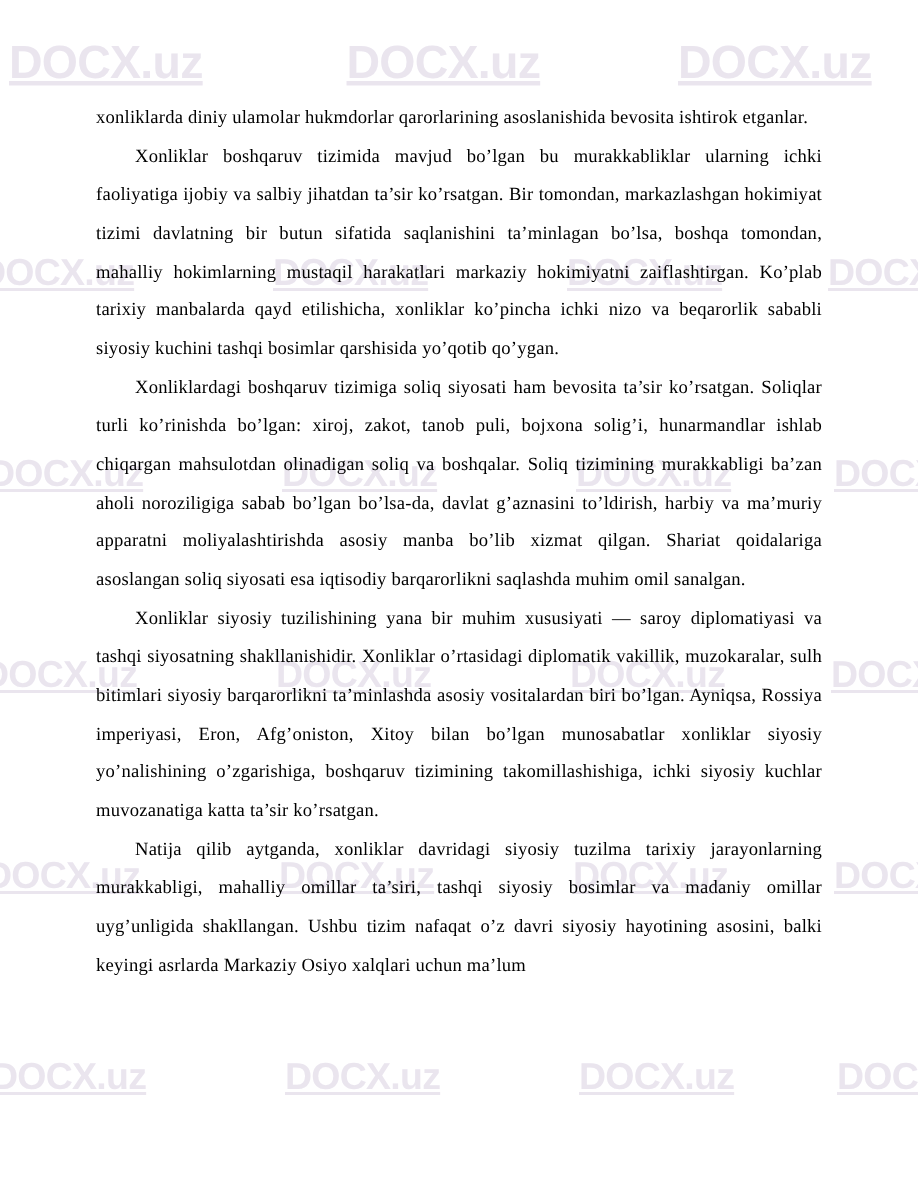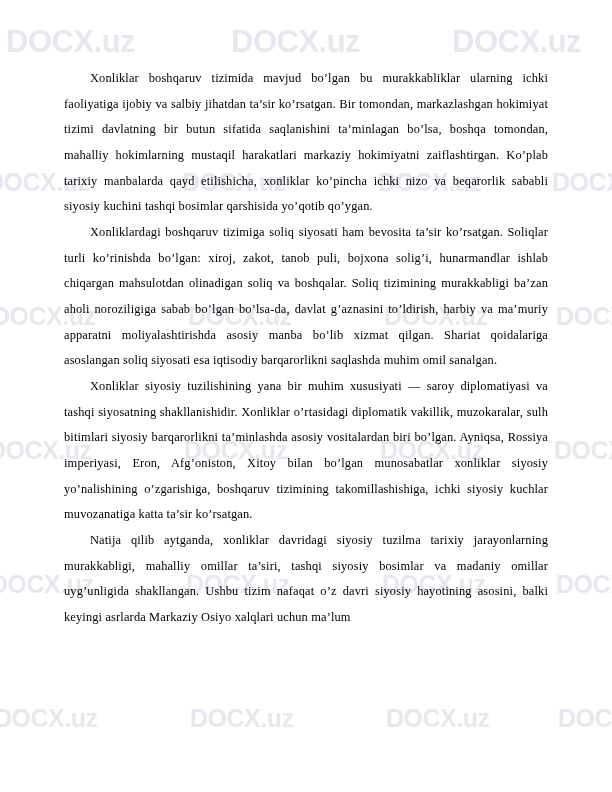--- a/index.html
+++ b/index.html
@@ -23,20 +23,21 @@
     z-index: 0;
   }
   .wm {
     position: absolute;
     font-family: "Liberation Sans", sans-serif;
     font-weight: bold;
     color: #e9e4ee;
     letter-spacing: -0.5px;
     white-space: nowrap;
     opacity: 0.95;
+    text-decoration: underline;
   }
   .wm-big { font-size: 31px; }
   .wm-mid { font-size: 25px; }
 
   
   .page {
     position: absolute;
     inset: 0;
     z-index: 2;
     padding: 66px 64px 0 64px;
@@ -81,17 +82,18 @@
   <div class="wm wm-mid" style="left:382px; top:570px;"><span>DOCX.uz</span></div>
   <div class="wm wm-mid" style="left:556px; top:570px;"><span>DOCX.uz</span></div>
 
   <div class="wm wm-mid" style="left:-6px; top:704px;"><span>DOCX.uz</span></div>
   <div class="wm wm-mid" style="left:190px; top:704px;"><span>DOCX.uz</span></div>
   <div class="wm wm-mid" style="left:386px; top:704px;"><span>DOCX.uz</span></div>
   <div class="wm wm-mid" style="left:558px; top:704px;"><span>DOCX.uz</span></div>
 </div>
 
 <div class="page">
+  <p>xonliklarda diniy ulamolar hukmdorlar qarorlarining asoslanishida bevosita ishtirok etganlar.</p>
   <p class="indent">Xonliklar boshqaruv tizimida mavjud bo’lgan bu murakkabliklar ularning ichki faoliyatiga ijobiy va salbiy jihatdan ta’sir ko’rsatgan. Bir tomondan, markazlashgan hokimiyat tizimi davlatning bir butun sifatida saqlanishini ta’minlagan bo’lsa, boshqa tomondan, mahalliy hokimlarning mustaqil harakatlari markaziy hokimiyatni zaiflashtirgan. Ko’plab tarixiy manbalarda qayd etilishicha, xonliklar ko’pincha ichki nizo va beqarorlik sababli siyosiy kuchini tashqi bosimlar qarshisida yo’qotib qo’ygan.</p>
   <p class="indent">Xonliklardagi boshqaruv tizimiga soliq siyosati ham bevosita ta’sir ko’rsatgan. Soliqlar turli ko’rinishda bo’lgan: xiroj, zakot, tanob puli, bojxona solig’i, hunarmandlar ishlab chiqargan mahsulotdan olinadigan soliq va boshqalar. Soliq tizimining murakkabligi ba’zan aholi noroziligiga sabab bo’lgan bo’lsa-da, davlat g’aznasini to’ldirish, harbiy va ma’muriy apparatni moliyalashtirishda asosiy manba bo’lib xizmat qilgan. Shariat qoidalariga asoslangan soliq siyosati esa iqtisodiy barqarorlikni saqlashda muhim omil sanalgan.</p>
   <p class="indent">Xonliklar siyosiy tuzilishining yana bir muhim xususiyati — saroy diplomatiyasi va tashqi siyosatning shakllanishidir. Xonliklar o’rtasidagi diplomatik vakillik, muzokaralar, sulh bitimlari siyosiy barqarorlikni ta’minlashda asosiy vositalardan biri bo’lgan. Ayniqsa, Rossiya imperiyasi, Eron, Afg’oniston, Xitoy bilan bo’lgan munosabatlar xonliklar siyosiy yo’nalishining o’zgarishiga, boshqaruv tizimining takomillashishiga, ichki siyosiy kuchlar muvozanatiga katta ta’sir ko’rsatgan.</p>
   <p class="indent">Natija qilib aytganda, xonliklar davridagi siyosiy tuzilma tarixiy jarayonlarning murakkabligi, mahalliy omillar ta’siri, tashqi siyosiy bosimlar va madaniy omillar uyg’unligida shakllangan. Ushbu tizim nafaqat o’z davri siyosiy hayotining asosini, balki keyingi asrlarda Markaziy Osiyo xalqlari uchun ma’lum</p>
 </div>
 
 </body></html>

